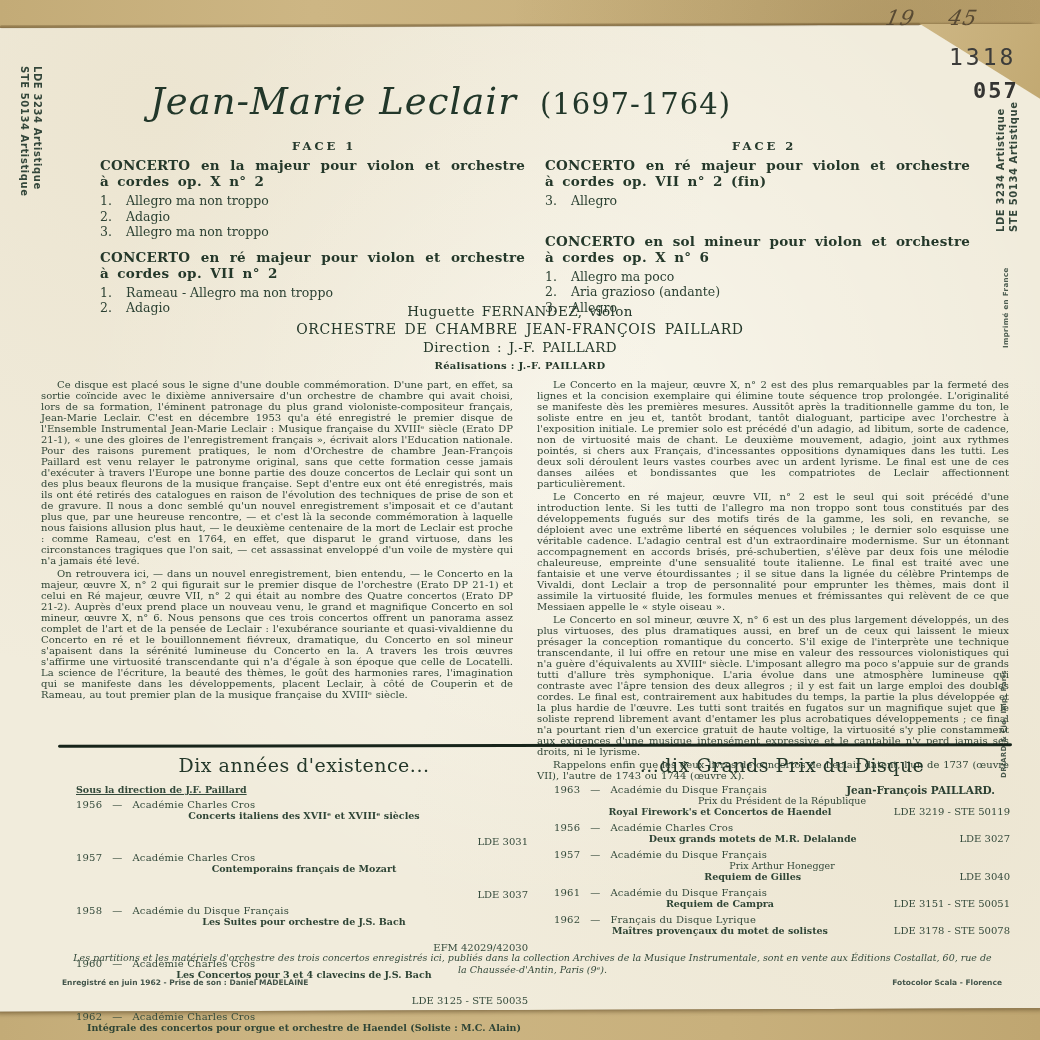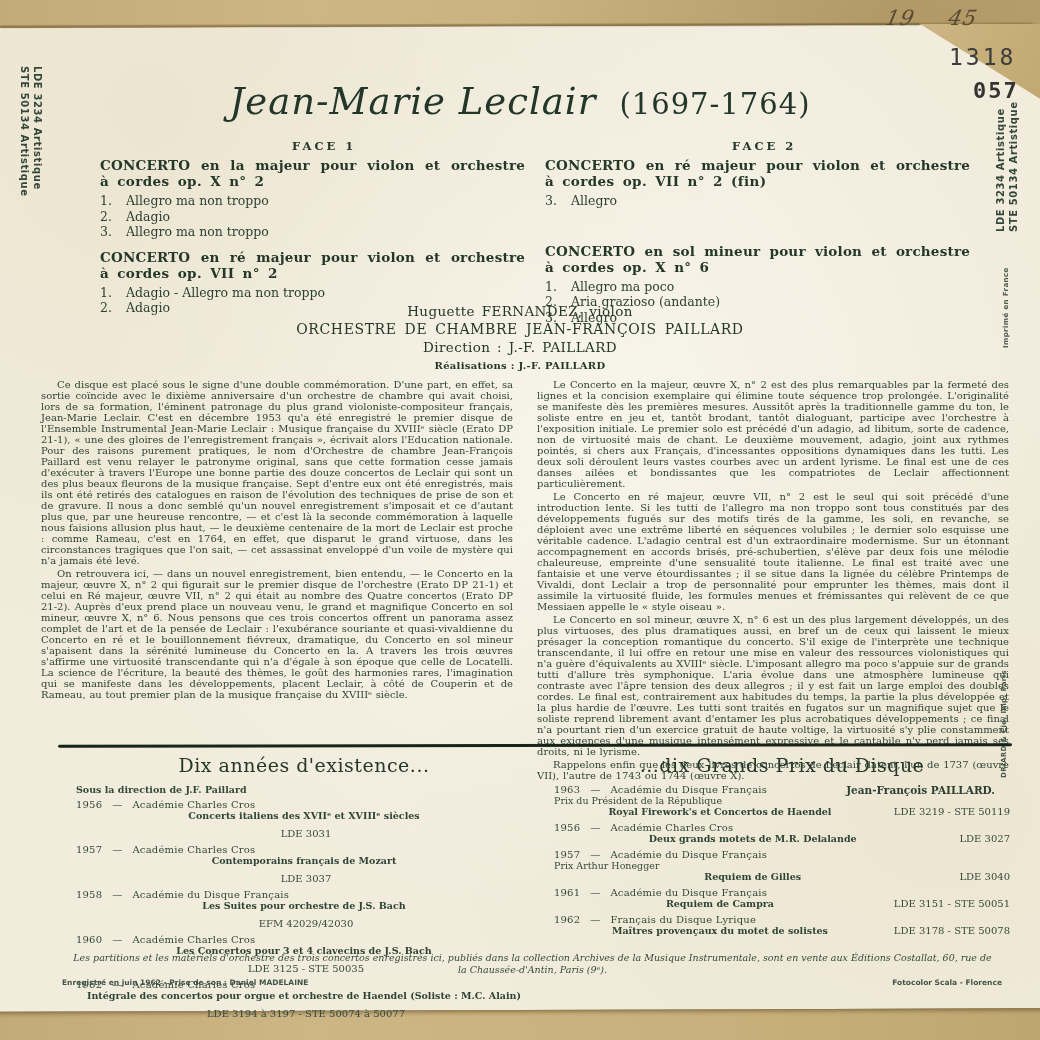--- a/index.html
+++ b/index.html
@@ -38,21 +38,21 @@
 
   
   .spine{position:absolute;font-family:"DejaVu Sans","Liberation Sans",sans-serif;font-weight:bold;font-size:10px;letter-spacing:.6px;color:#33463a;white-space:nowrap;line-height:13px;}
   .spine-left{top:66px;left:44px;transform:rotate(90deg);transform-origin:left top;}
   .spine-right{top:232px;left:994px;transform:rotate(-90deg);transform-origin:left top;}
   .microtag{position:absolute;font-family:"DejaVu Sans",sans-serif;font-weight:bold;font-size:7px;letter-spacing:.4px;color:#4a5a4e;white-space:nowrap;transform:rotate(-90deg);transform-origin:left top;}
   .imprime{top:348px;left:1002px;}
   .printer{top:778px;left:1000px;}
 
   
-  .title{position:absolute;top:80px;left:150px;width:740px;text-align:center;color:#22372a;}
+  .title{position:absolute;top:80px;left:150px;width:740px;color:#22372a;}
   .title .name{font-style:italic;font-size:37px;letter-spacing:1px;}
   .title .dates{font-size:29px;margin-left:18px;letter-spacing:1px;}
 
   .face-label{position:absolute;font-weight:bold;font-size:11.5px;letter-spacing:3px;color:#25392c;}
   .face1-label{top:139px;left:282px;margin-left:10px;}
   .face2-label{top:139px;left:732px;}
 
   .tracks{position:absolute;top:157px;width:425px;}
   .tracks-1{left:100px;}
   .tracks-2{left:545px;}
@@ -76,32 +76,32 @@
     word-spacing:.5px;}
   .col p + p{margin-top:2px;}
   .signature{text-align:right;font-weight:bold;font-size:10.5px;margin-top:3px;padding-right:14px;color:#2b4032;}
 
   .divider{position:absolute;top:744px;left:58px;right:28px;height:2.5px;background:#17241a;transform:rotate(-.1deg);border-radius:2px;}
 
   
   .awards{position:absolute;top:754px;left:76px;right:30px;display:flex;gap:22px;}
   .aw-col{flex:1;}
   .aw-title{text-align:center;font-size:19px;color:#24382a;letter-spacing:.5px;margin-bottom:8px;}
-  .aw-sub{display:flex;justify-content:space-between;font-size:9.5px;font-weight:bold;color:#33493a;margin-bottom:4px;}
+  .aw-sub{display:flex;justify-content:space-between;font-size:9.5px;font-weight:bold;color:#33493a;margin-bottom:4px;text-decoration:underline;}
   .aw-item{margin-bottom:5px;}
   .aw-line1{font-size:10px;color:#33493a;letter-spacing:.2px;}
   .aw-line1 .dash{margin:0 10px;}
-  .aw-prize{font-size:9.5px;color:#33493a;}
+  .aw-prize{text-align:center;font-size:9.5px;color:#33493a;}
   .aw-prize:empty{display:none;}
   .aw-line2{display:flex;align-items:baseline;}
   .aw-work{flex:1;text-align:center;font-size:9.5px;font-weight:bold;color:#2e4435;}
   .aw-cat{font-size:10px;color:#33493a;white-space:nowrap;padding-left:8px;}
   .stacked .aw-line2{display:block;}
   .stacked .aw-work{display:block;text-align:center;}
-  .stacked .aw-cat{display:block;text-align:center;padding-right:4px;margin-top:7px;}
+  .stacked .aw-cat{display:block;text-align:right;padding-right:4px;margin-top:15px;}
 
   .pub-note{position:absolute;top:952px;left:70px;right:45px;text-align:center;font-style:italic;font-size:9.5px;line-height:12px;color:#33493a;}
   .bottom-line{position:absolute;top:978px;left:62px;right:38px;display:flex;justify-content:space-between;font-family:"DejaVu Sans",sans-serif;font-size:7.5px;font-weight:bold;color:#42544a;}
 </style>
 </head>
 <body>
 
 <div class="page">
   <div class="sheet"></div>
   <div class="topshadow"></div>
@@ -147,39 +147,39 @@
       <div class="mv">
           <span class="n">3.</span>
           <span>Allegro ma non troppo</span>
         </div>
     </div>
     <div class="work">
       <div class="w-line1">CONCERTO en ré majeur pour violon et orchestre</div>
       <div class="w-line2">à cordes op. VII n° 2</div>
       <div class="mv">
           <span class="n">1.</span>
-          <span>Adagio - Allegro ma non troppo</span>
+          <span>Rameau - Allegro ma non troppo</span>
         </div>
       <div class="mv">
           <span class="n">2.</span>
           <span>Adagio</span>
         </div>
     </div>
   </div>
 
   <div class="tracks tracks-2">
     <div class="work">
       <div class="w-line1">CONCERTO en ré majeur pour violon et orchestre</div>
       <div class="w-line2">à cordes op. VII n° 2 (fin)</div>
       <div class="mv">
           <span class="n">3.</span>
           <span>Allegro</span>
         </div>
     </div>
-    <div class="work" style="margin-top:34px">
+    <div class="work" style="margin-top:24px">
       <div class="w-line1">CONCERTO en sol mineur pour violon et orchestre</div>
       <div class="w-line2">à cordes op. X n° 6</div>
       <div class="mv">
           <span class="n">1.</span>
           <span>Allegro ma poco</span>
         </div>
       <div class="mv">
           <span class="n">2.</span>
           <span>Aria grazioso (andante)</span>
         </div>

